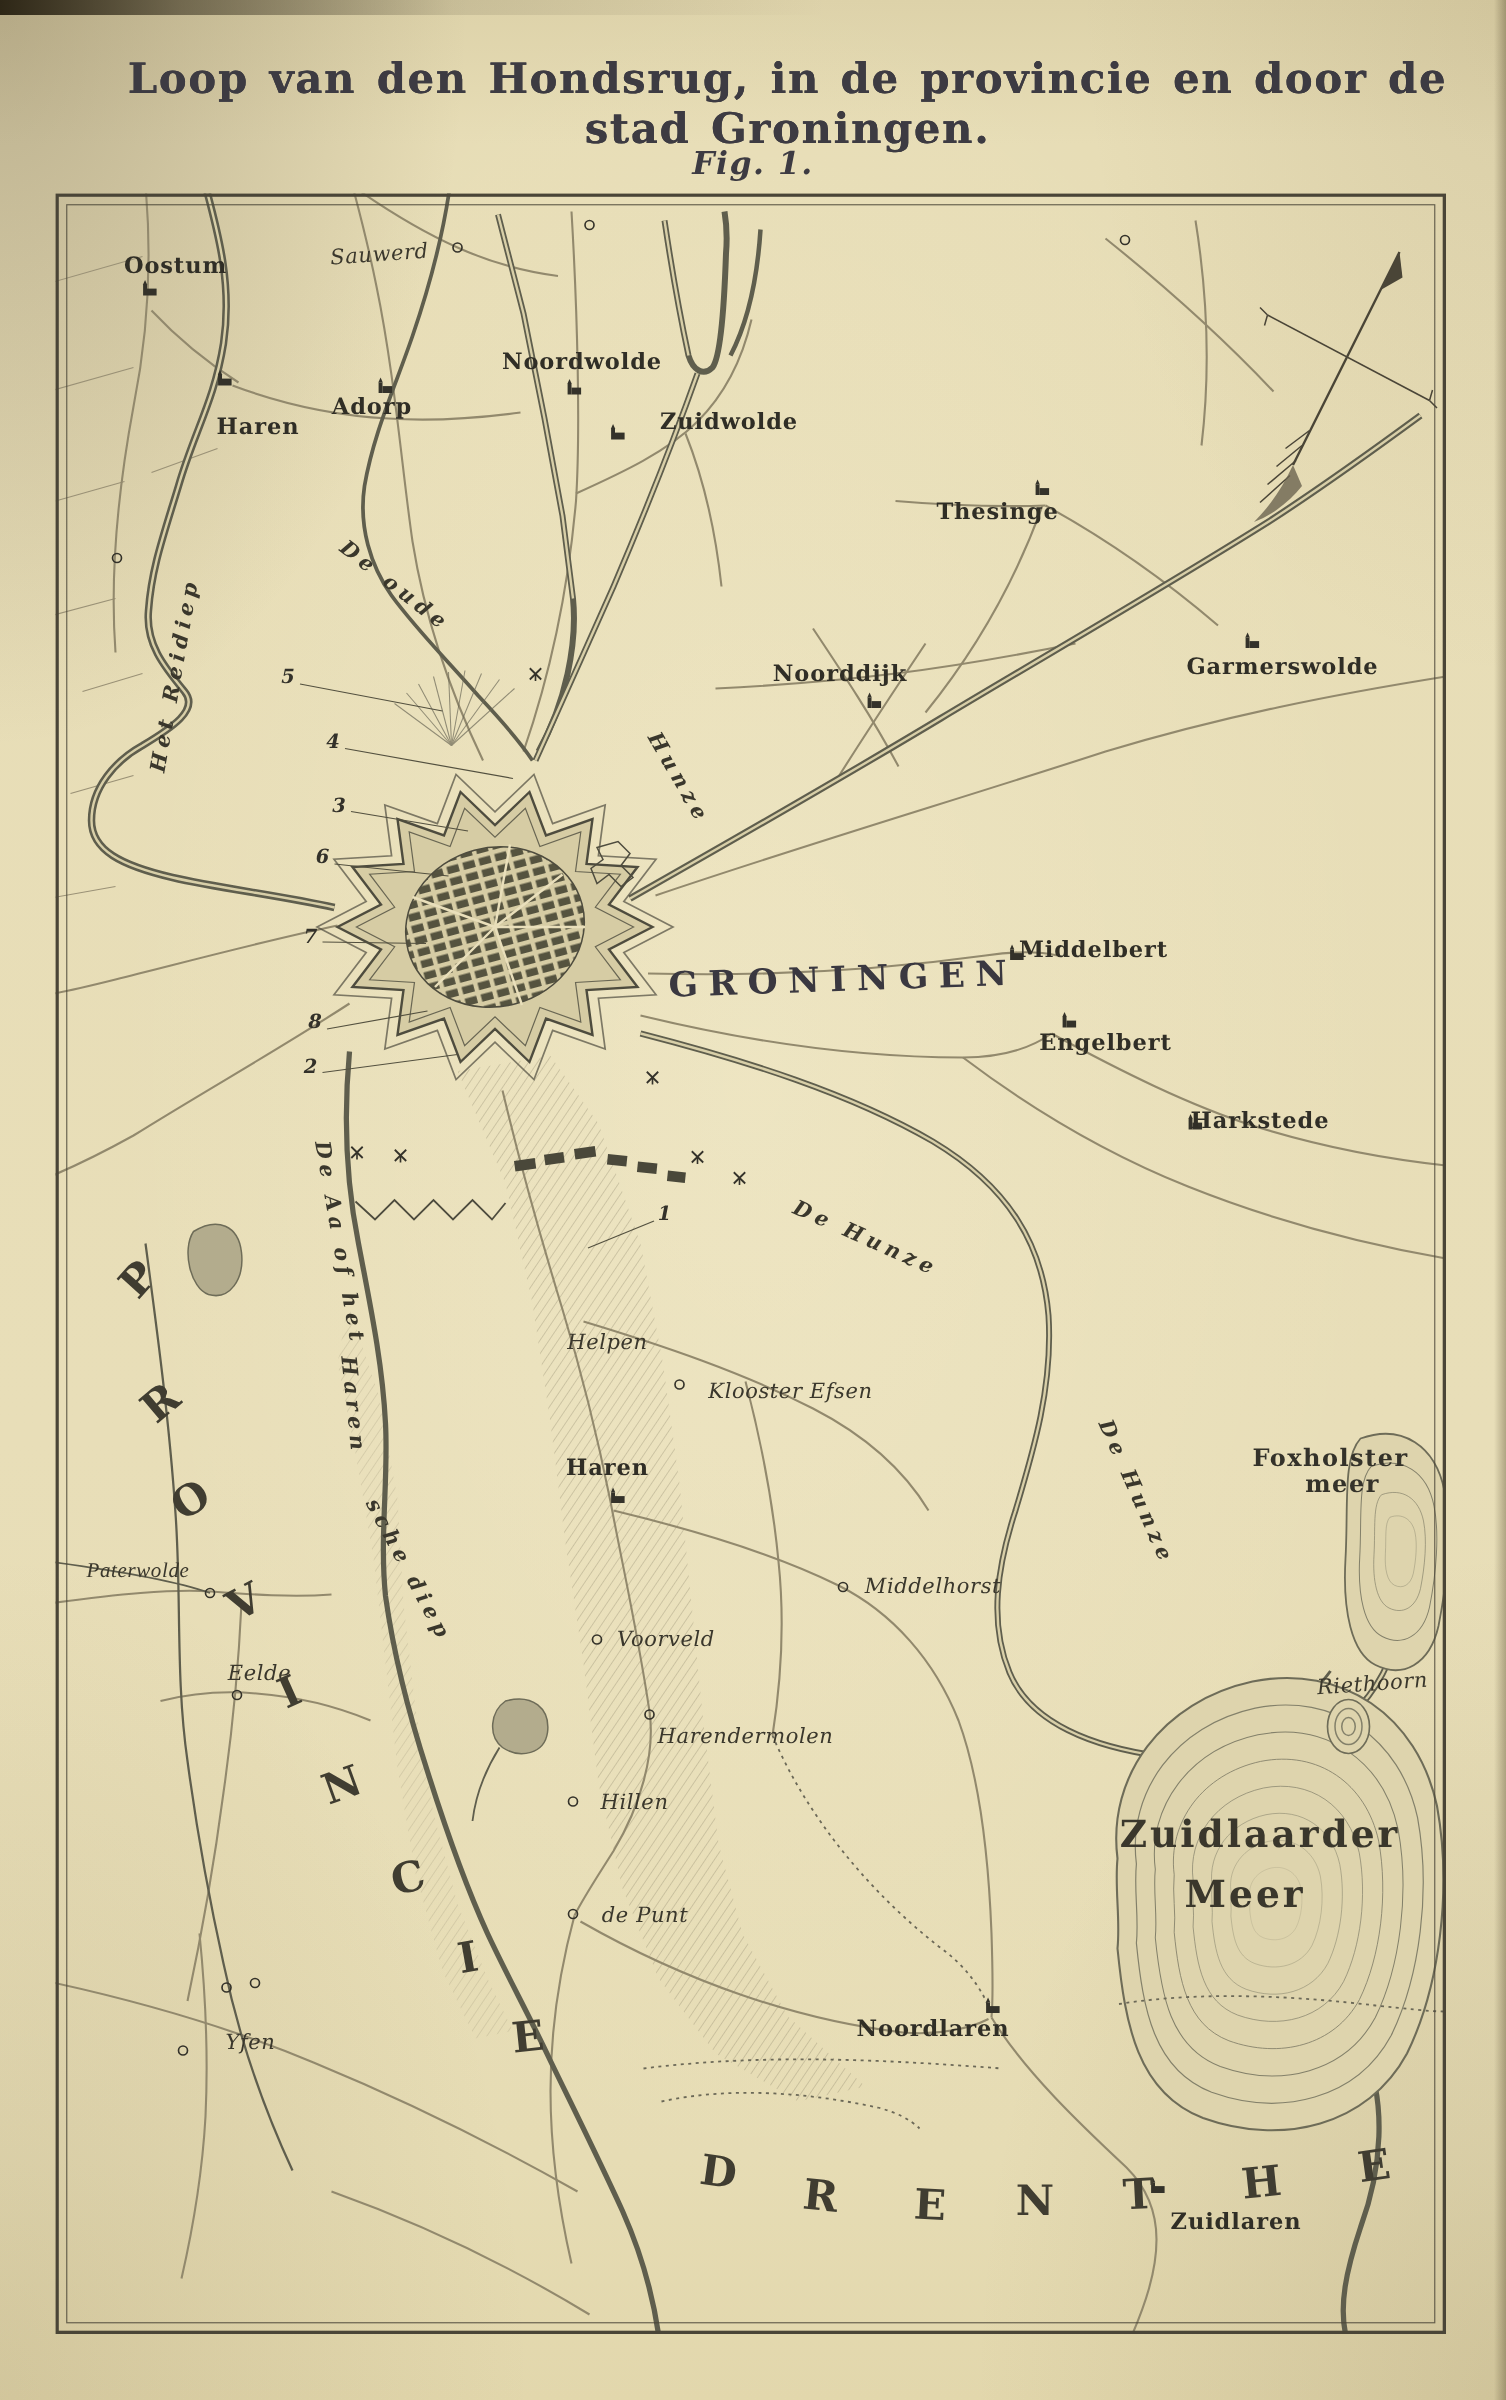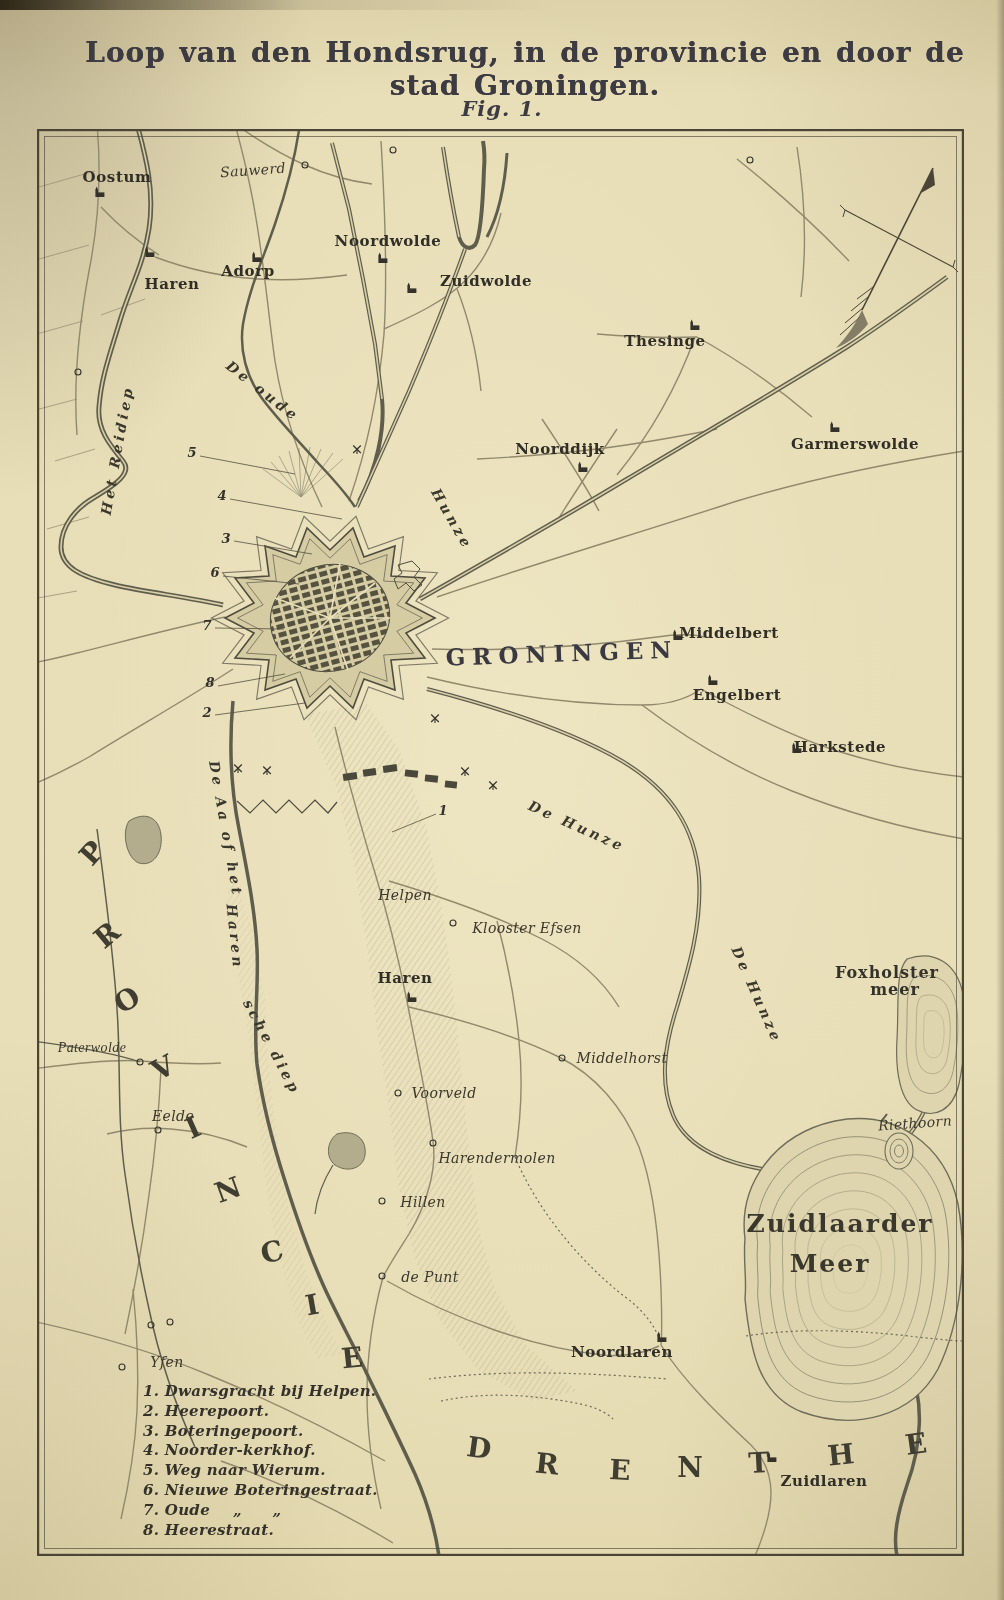--- a/index.html
+++ b/index.html
@@ -359,24 +359,14 @@
         <div class="lbl region" style="left: 879px; top: 1315px; transform: translate(-50%, -50%) rotate(-8deg);">E</div>
         <div class="lbl num" style="left: 155px; top: 323px; transform: translate(-50%, -50%) rotate(0deg);">5</div>
         <div class="lbl num" style="left: 185px; top: 366px; transform: translate(-50%, -50%) rotate(0deg);">4</div>
         <div class="lbl num" style="left: 189px; top: 409px; transform: translate(-50%, -50%) rotate(0deg);">3</div>
         <div class="lbl num" style="left: 178px; top: 443px; transform: translate(-50%, -50%) rotate(0deg);">6</div>
         <div class="lbl num" style="left: 170px; top: 496px; transform: translate(-50%, -50%) rotate(0deg);">7</div>
         <div class="lbl num" style="left: 173px; top: 553px; transform: translate(-50%, -50%) rotate(0deg);">8</div>
         <div class="lbl num" style="left: 170px; top: 583px; transform: translate(-50%, -50%) rotate(0deg);">2</div>
         <div class="lbl num" style="left: 406px; top: 681px; transform: translate(-50%, -50%) rotate(0deg);">1</div>
       </div>
-    <div id="legend-list">
-        <div class="legend-item">1. Dwarsgracht bij Helpen.</div>
-        <div class="legend-item">2. Heerepoort.</div>
-        <div class="legend-item">3. Boteringepoort.</div>
-        <div class="legend-item">4. Noorder-kerkhof.</div>
-        <div class="legend-item">5. Weg naar Wierum.</div>
-        <div class="legend-item">6. Nieuwe Boteringestraat.</div>
-        <div class="legend-item">7. Oude  „  „</div>
-        <div class="legend-item">8. Heerestraat.</div>
-      </div>
   </div>
 </div>
 
 </body></html>

